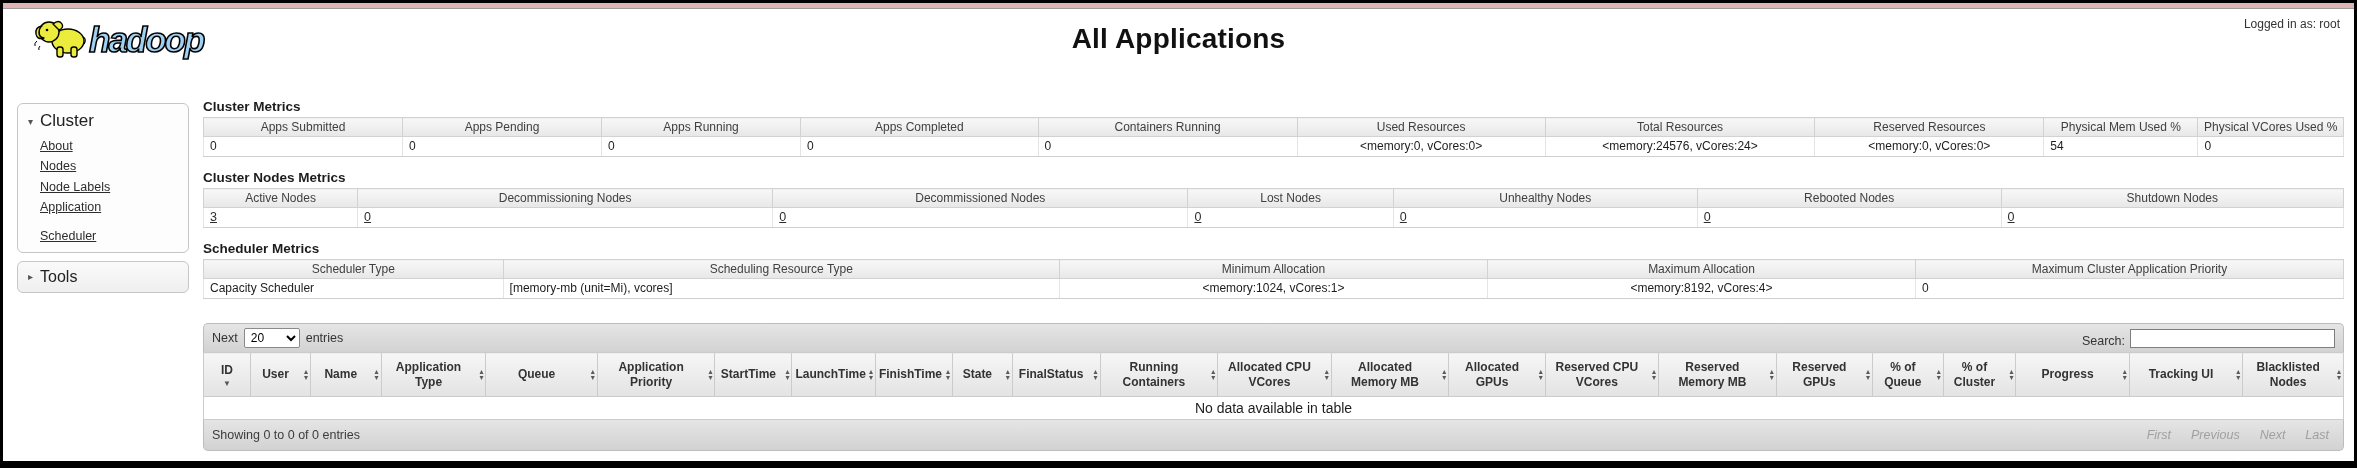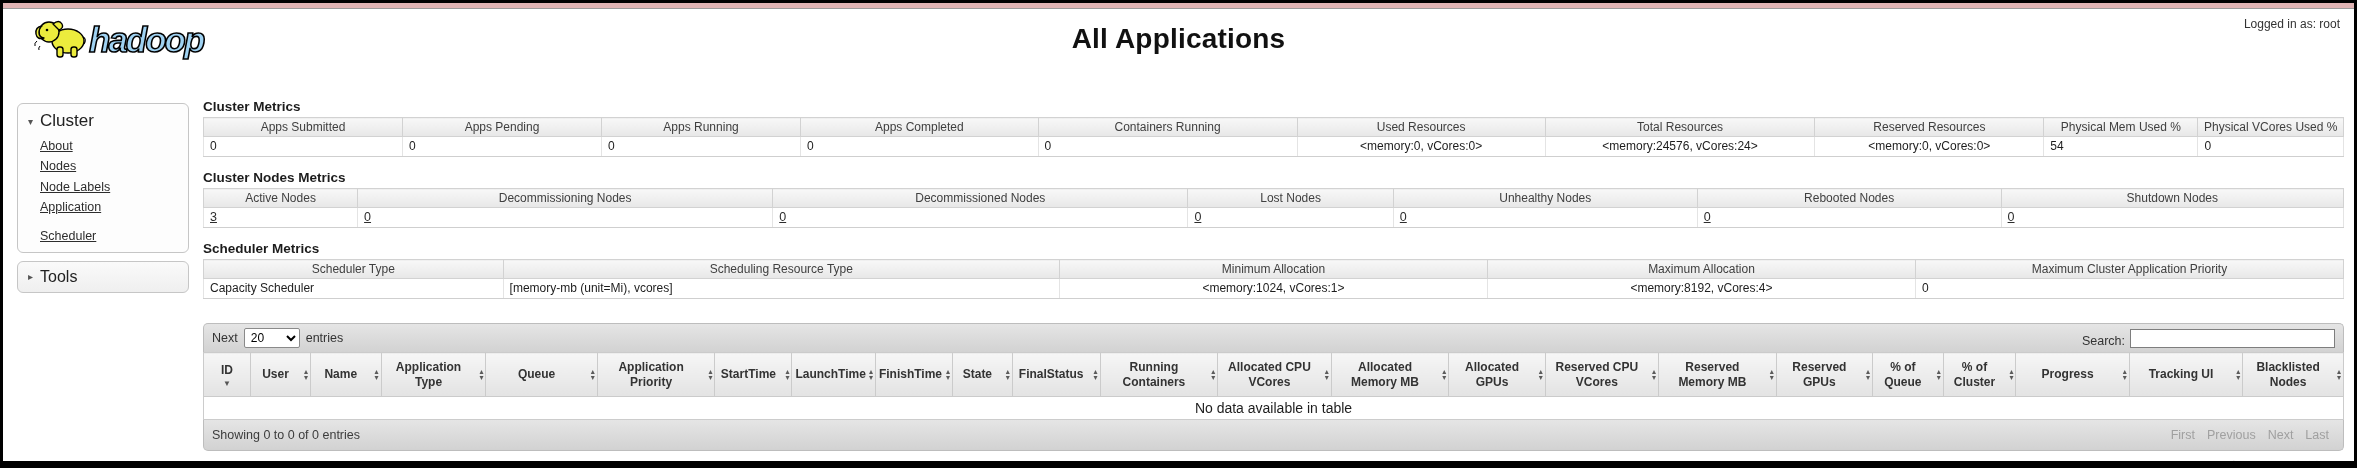--- a/index.html
+++ b/index.html
@@ -88,21 +88,21 @@
   }
   .sort-both i { font-style: normal; }
   .sort-one { display: block; font-size: 8px; color: #555; line-height: 7px; margin-top: 2px; }
   td.empty-cell {
     border-left: 1px solid #ccc; border-right: 1px solid #ccc; border-bottom: 1px solid #ccc;
     text-align: center; padding: 3px; color: #1d1d1d; font-size: 14px;
   }
 
   
   .dt-info { color: #3c3c3c; }
-  .paginate { display: flex; gap: 12px; padding-right: 6px; }
+  .paginate { display: flex; gap: 20px; padding-right: 6px; font-style: italic; }
   .paginate span { color: #a0a0a0; font-size: 12.5px; cursor: default; }
 
   .watermark { text-align: right; padding: 8px 6px 0 0; font-size: 16px; color: #cbcbcb; font-family: "DejaVu Sans", sans-serif; }
 </style>
 </head>
 <body>
 
 <div class="frame">
   <div class="top-strip"></div>
 

